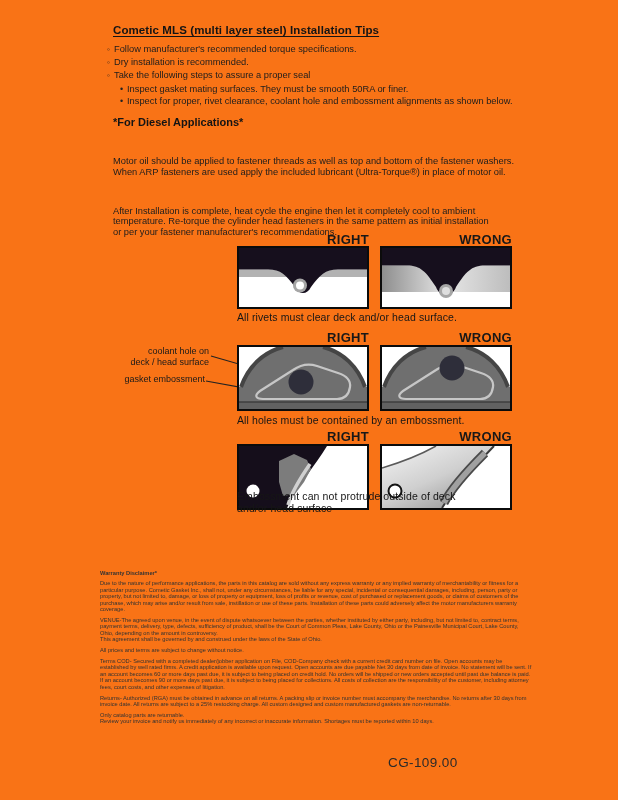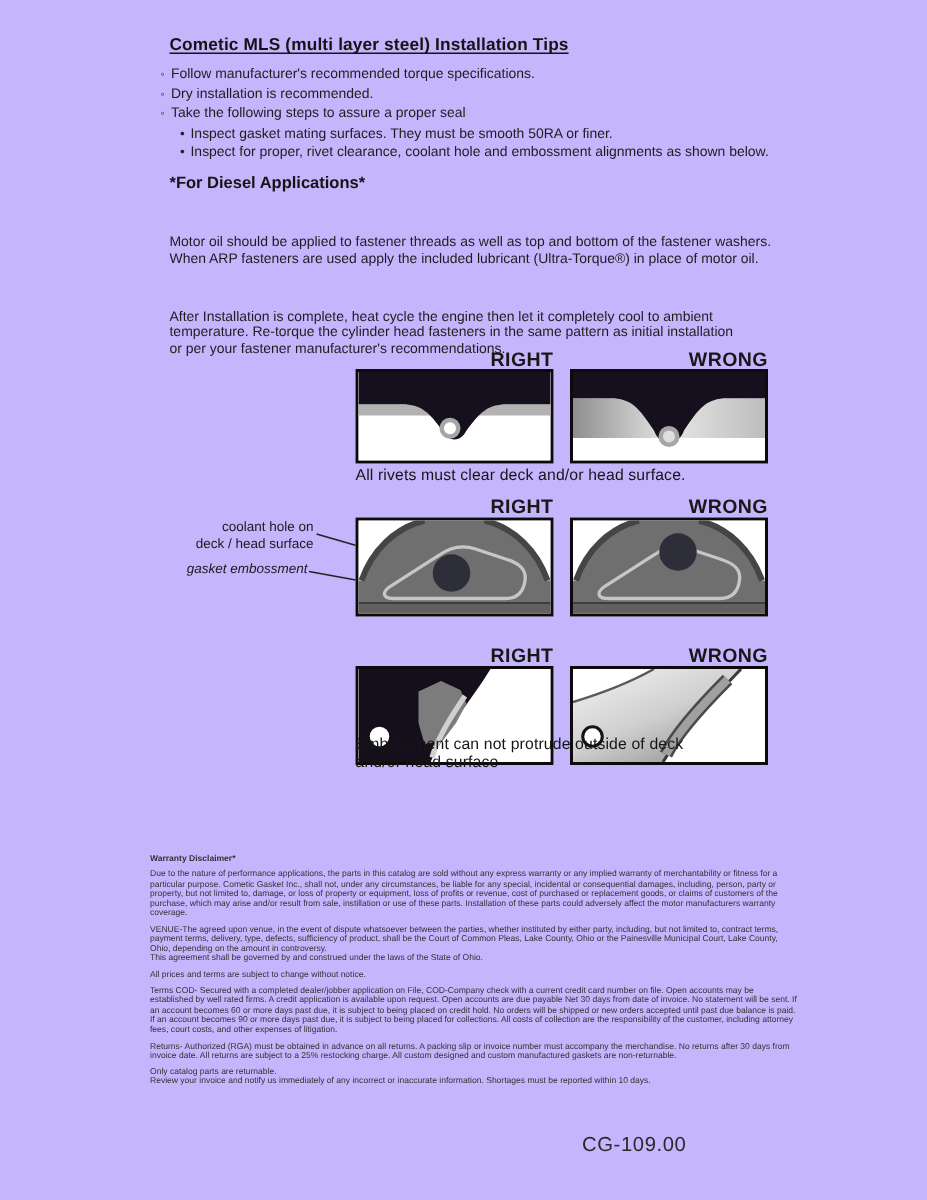--- a/index.html
+++ b/index.html
@@ -1,17 +1,17 @@
 <!DOCTYPE html>
 <html><head>
 <meta charset="utf-8">
 <style>
   html,body{margin:0;padding:0;background:#ffffff;}
   .page{
-    position:relative;width:618px;height:800px;background:#c4b5fd;overflow:hidden;
+    position:relative;width:618px;height:800px;background:#f97316;overflow:hidden;
     font-family:"Liberation Sans", sans-serif;color:#1d1d1d;
   }
   
   .top-block{position:absolute;left:107px;top:24px;width:430px;}
   .title{
     margin-left:6px;font-size:11.5px;font-weight:bold;letter-spacing:.1px;
     text-decoration:underline;text-underline-offset:2px;margin-bottom:7px;color:#141414;
   }
   .bullet-row{display:flex;align-items:baseline;line-height:12.2px;font-size:9.3px;white-space:nowrap;}
   .bullet-row .mk{width:7px;font-size:8px;flex:0 0 7px;color:#222;}
@@ -104,21 +104,21 @@
   </div>
   <div class="caption" style="left:237px;top:311px;">All rivets must clear deck and/or head surface.</div>
 
   <div class="dg-label" style="left:237px;top:330px;">RIGHT</div>
   <div class="dg-label" style="left:380px;top:330px;">WRONG</div>
 
   <div class="anno" style="left:110px;top:346px;width:99px;">
     <div>coolant hole on</div>
     <div>deck / head surface</div>
   </div>
-  <div class="anno" style="left:100px;top:374px;width:105px;font-style:italic;">gasket embossment</div>
+  <div class="anno" style="left:100px;top:374px;width:105px;">gasket embossment</div>
 
   <svg class="leader-svg" width="102" height="46" viewBox="0 0 102 46">
     <line x1="8" y1="6" x2="98" y2="32" stroke="#222" stroke-width="1.1"></line>
     <line x1="3" y1="31" x2="58" y2="41" stroke="#222" stroke-width="1.1"></line>
   </svg>
 
   <div class="panel tall" style="left:237px;top:345px;">
     <svg width="128" height="62" viewBox="0 0 128 62">
       <rect width="128" height="62" fill="#6f6f6f"></rect>
       <rect y="55" width="128" height="7" fill="#616161"></rect>
@@ -137,20 +137,21 @@
       <rect y="55" width="128" height="7" fill="#616161"></rect>
       <path d="M0 55 H128" stroke="#3e3e3e" stroke-width="1.3"></path>
       <path d="M0 0 H44 C24 5 9 20 2 40 L0 40 Z" fill="#ffffff"></path>
       <path d="M44 0 C24 5 9 20 2 40" stroke="#454545" stroke-width="4" fill="none"></path>
       <path d="M128 0 H84 C104 5 119 20 126 40 L128 40 Z" fill="#ffffff"></path>
       <path d="M84 0 C104 5 119 20 126 40" stroke="#454545" stroke-width="4" fill="none"></path>
       <path d="M24 52 H98 C106 52 110 47 111 40 C112 33 108 29 99 26 L78 19 C69 16 61 18 54 23 L21 44 C15 48.5 16.5 52 24 52 Z" fill="none" stroke="#c6c6c6" stroke-width="2.2"></path>
       <circle cx="70" cy="21" r="12.5" fill="#2e2e3a"></circle>
     </svg>
   </div>
+  <div class="caption" style="left:237px;top:414px;">All holes must be contained by an embossment.</div>
 
   <div class="dg-label" style="left:237px;top:429px;">RIGHT</div>
   <div class="dg-label" style="left:380px;top:429px;">WRONG</div>
 
   <div class="panel tall" style="left:237px;top:444px;">
     <svg width="128" height="62" viewBox="0 0 128 62">
       <rect width="128" height="62" fill="#ffffff"></rect>
       <path d="M0 0 H88 C76 20 58 40 48 62 H0 Z" fill="#150e1b"></path>
       <path d="M40 15 L55 8 L68 14 L72 23 L65 36 L56 48 L44 50 L40 36 Z" fill="#7c7c7c"></path>
       <path d="M71 18 C62 31 53 45 49 59" stroke="#d0d0d0" stroke-width="3.5" fill="none"></path>

